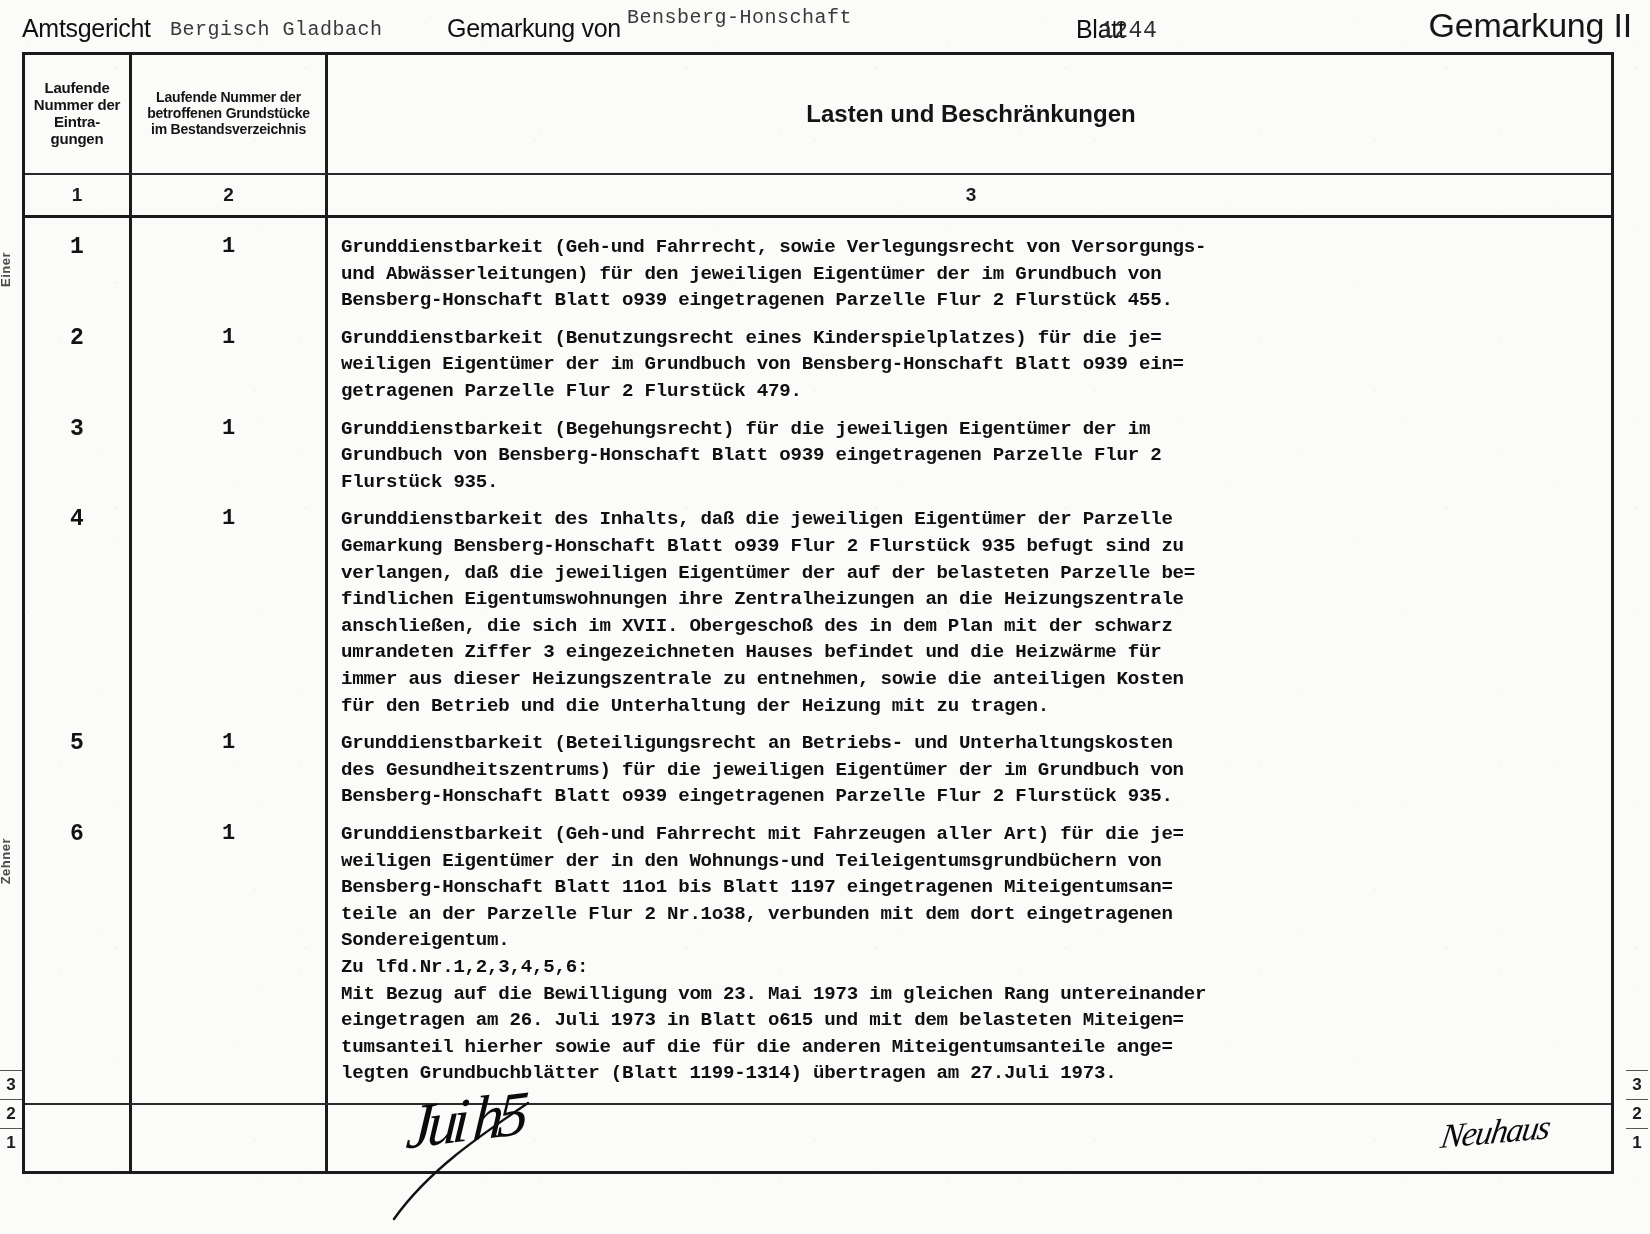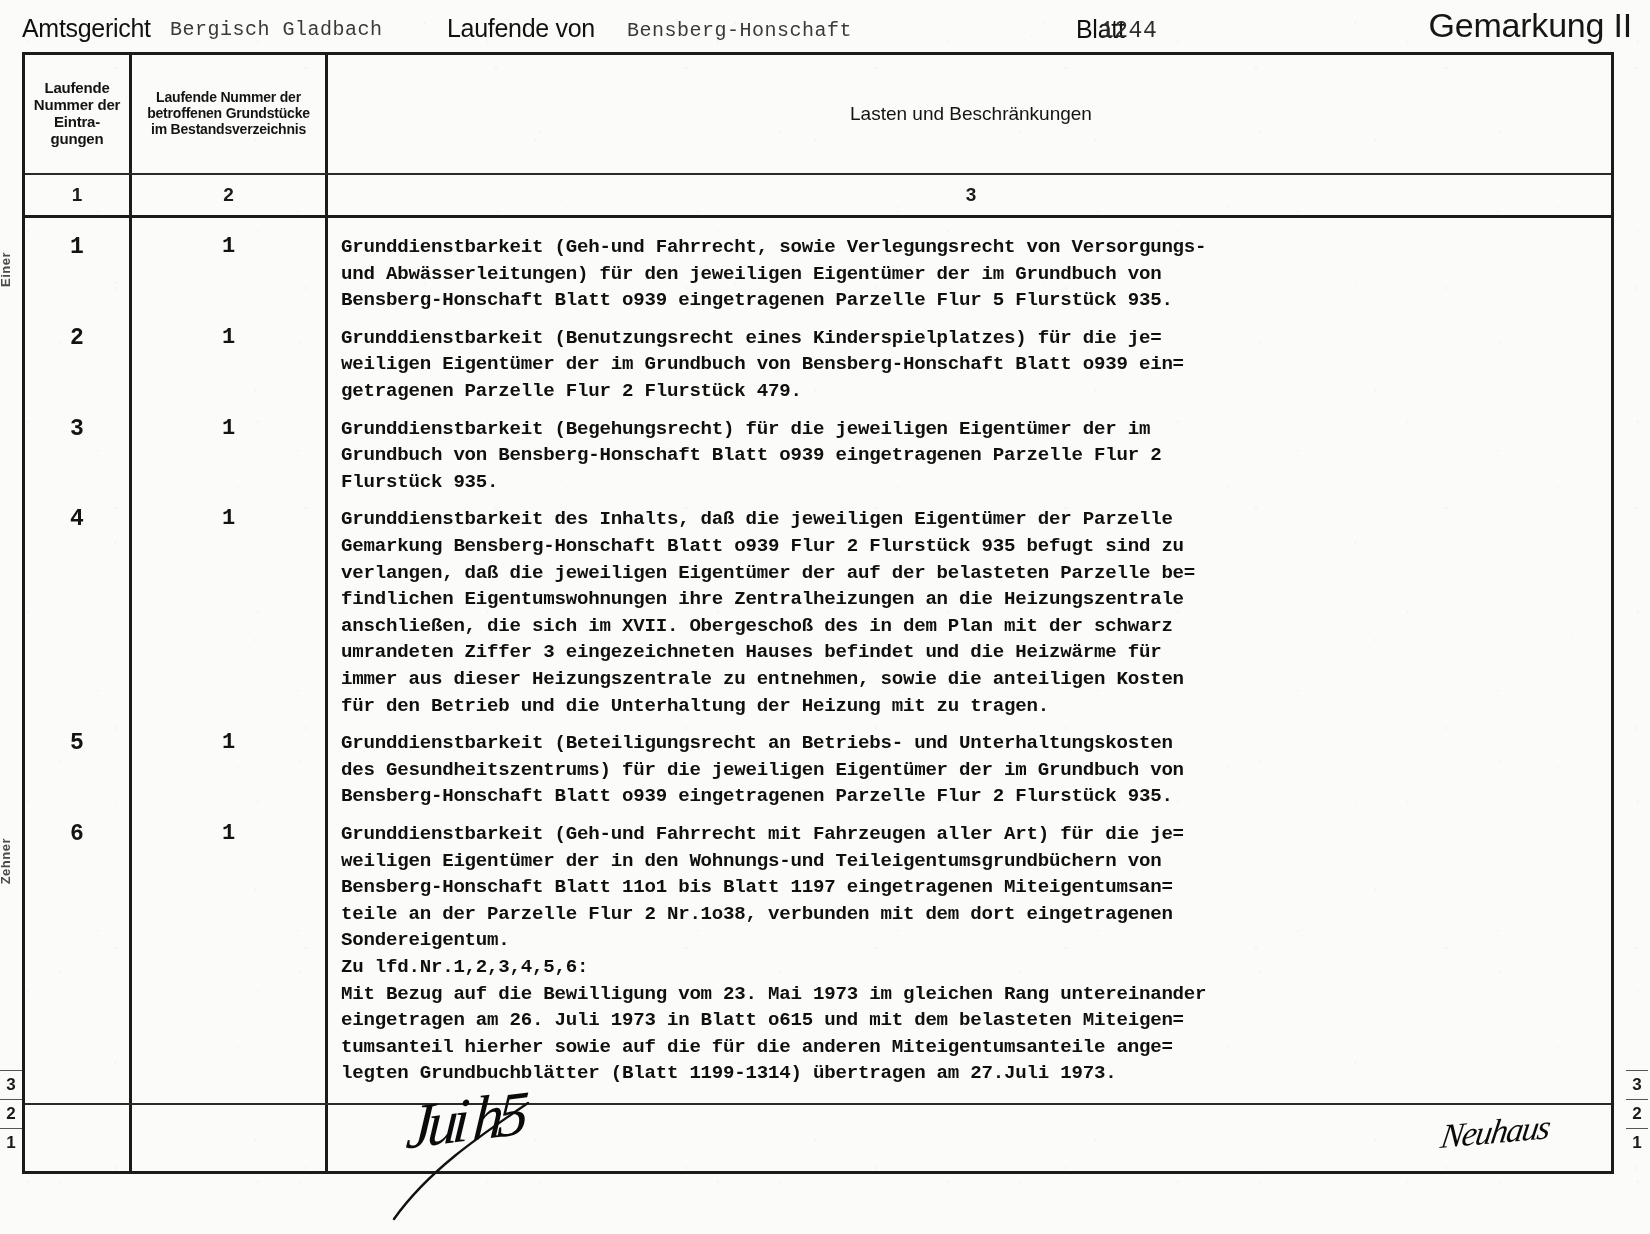--- a/index.html
+++ b/index.html
@@ -60,21 +60,21 @@
     font-family: "Liberation Mono", monospace;
     font-size: 20px;
     font-weight: 400;
     letter-spacing: .5px;
     white-space: nowrap;
     color: #3a3a3a;
   }
   #h-court       { position: absolute; left: 22px;  top: 8px; }
   #h-court-val   { position: absolute; left: 170px; top: 12px; }
   #h-book        { position: absolute; left: 447px; top: 8px; }
-  #h-book-val    { position: absolute; left: 627px; top: 13px; }
+  #h-book-val    { position: absolute; left: 627px; top: 0; }
   #h-sheet       { position: absolute; left: 1036px; top: 9px; margin-left: 40px; }
   #h-sheet-val   { position: absolute; left: 1100px; top: 12px; font-size: 23px; color:#2e2e2e;}
   #h-section {
     position: absolute; right: 18px; top: 0px;
     font-size: 34px;
     font-weight: 400;
     letter-spacing: -.2px;
     color: #161616;
   }
 
@@ -118,21 +118,21 @@
     justify-content: center;
     text-align: center;
     padding: 4px 6px;
     box-sizing: border-box;
     font-weight: 700;
     color: #141414;
     line-height: 1.12;
   }
   #ct1 { left: 0px;   width: 104px;  font-size: 15px; letter-spacing: -.2px; }
   #ct2 { left: 107px; width: 193px;  font-size: 14px; letter-spacing: -.2px; }
-  #ct3 { left: 303px; width: 1286px; font-size: 19px; letter-spacing: 0px; font-weight: 400; }
+  #ct3 { left: 303px; width: 1286px; font-size: 24px; letter-spacing: 0px; font-weight: 700; }
 
   
   .col-num {
     position: absolute;
     top: 120px;
     height: 40px;
     display: flex;
     align-items: center;
     justify-content: center;
     font-size: 19px;
@@ -268,21 +268,21 @@
 </style>
 </head>
 <body>
 
 <div id="page">
 
   <div id="header">
     <span class="hdr-label" id="h-court">Amtsgericht</span>
     <span class="hdr-value" id="h-court-val">Bergisch Gladbach</span>
 
-    <span class="hdr-label" id="h-book">Laufende von</span>
+    <span class="hdr-label" id="h-book">Gemarkung von</span>
     <span class="hdr-value" id="h-book-val">Bensberg-Honschaft</span>
 
     <span class="hdr-label" id="h-sheet">Blatt</span>
     <span class="hdr-value" id="h-sheet-val">1244</span>
 
     <span id="h-section">Gemarkung II</span>
   </div>
 
   <div id="table">
 
@@ -307,21 +307,21 @@
     <div class="col-num" id="cn1">1</div>
     <div class="col-num" id="cn2">2</div>
     <div class="col-num" id="cn3">3</div>
 
     <div id="entries">
         <div class="entry" style="top: 16px;">
           <div class="cell-no">1</div>
           <div class="cell-parcel">1</div>
           <div class="cell-text">Grunddienstbarkeit (Geh-und Fahrrecht, sowie Verlegungsrecht von Versorgungs-
 und Abwässerleitungen) für den jeweiligen Eigentümer der im Grundbuch von
-Bensberg-Honschaft Blatt o939 eingetragenen Parzelle Flur 5 Flurstück 935.</div>
+Bensberg-Honschaft Blatt o939 eingetragenen Parzelle Flur 2 Flurstück 455.</div>
         </div>
         <div class="entry" style="top: 106.8px;">
           <div class="cell-no">2</div>
           <div class="cell-parcel">1</div>
           <div class="cell-text">Grunddienstbarkeit (Benutzungsrecht eines Kinderspielplatzes) für die je=
 weiligen Eigentümer der im Grundbuch von Bensberg-Honschaft Blatt o939 ein=
 getragenen Parzelle Flur 2 Flurstück 479.</div>
         </div>
         <div class="entry" style="top: 197.6px;">
           <div class="cell-no">3</div>

